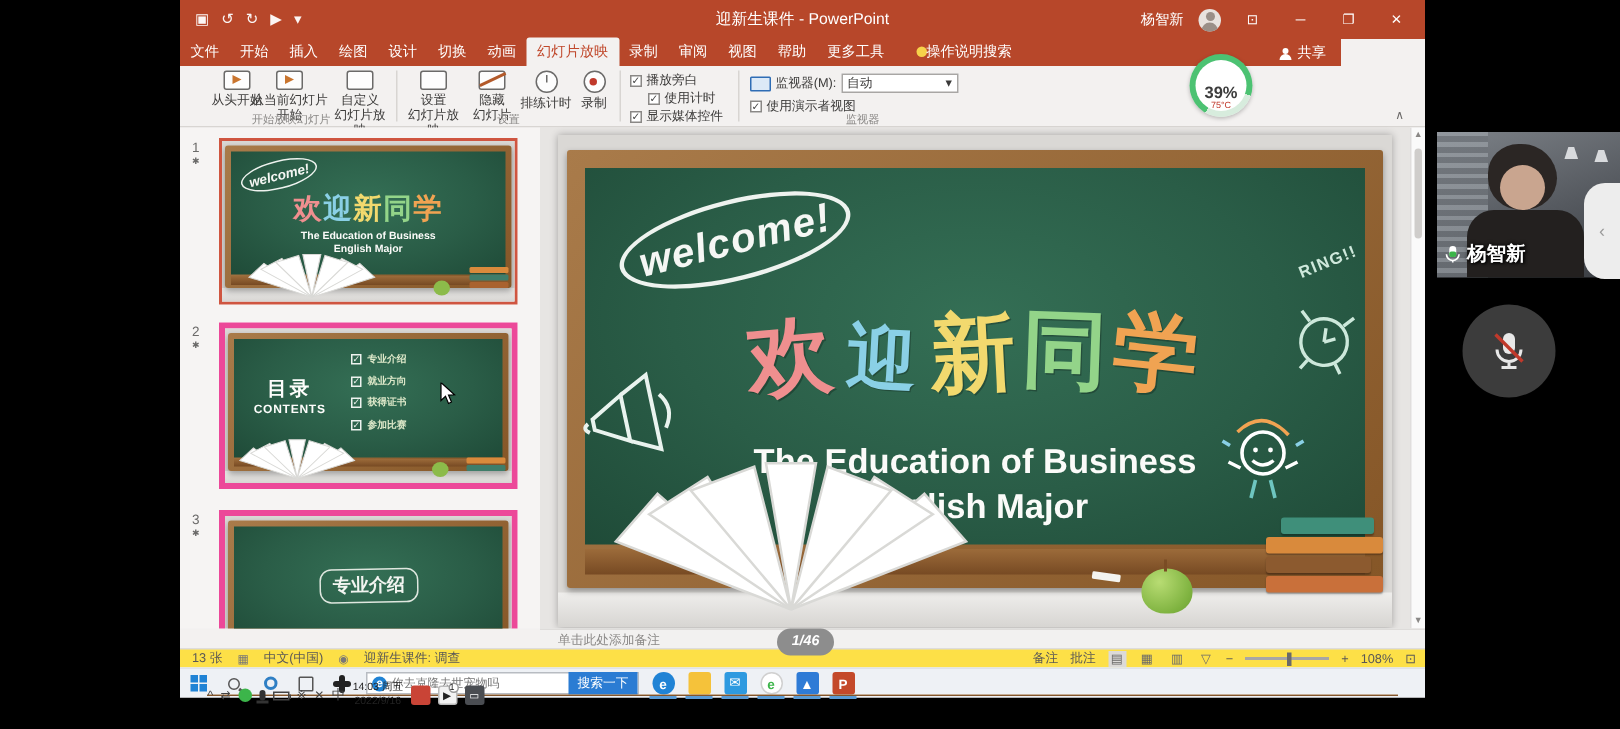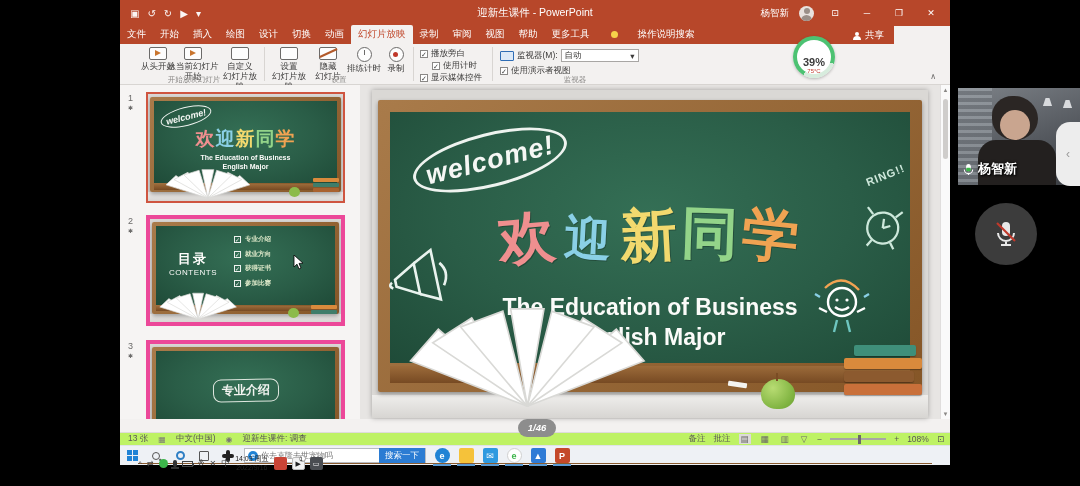--- a/index.html
+++ b/index.html
@@ -17,21 +17,21 @@
   .tb-right { position:absolute; right:0; top:0; height:26px; display:flex; align-items:center; gap:10px; padding-right:8px; }
   .avatar { width:15px; height:15px; border-radius:50%; background:#e8e2de; position:relative; overflow:hidden; }
   .avatar:before { content:""; position:absolute; left:4.5px; top:2.5px; width:6px; height:6px; border-radius:50%; background:#9a8f88; }
   .avatar:after { content:""; position:absolute; left:2px; top:9px; width:11px; height:7px; border-radius:6px 6px 0 0; background:#9a8f88; }
   .winbtn { width:22px; text-align:center; font-size:9px; }
 
   .tabrow { position:absolute; left:0; top:26px; width:774px; height:18px; background:#b7472a;
     display:flex; align-items:flex-end; color:#fff; font-size:9.5px; }
   .tab { padding:3px 7px 3px; white-space:nowrap; }
   .tab.active { background:#f3f1f0; color:#c0482b; border-radius:2px 2px 0 0; }
-  .tellme { display:flex; align-items:center; gap:20px; margin-left:14px; padding-bottom:3px; }
+  .tellme { display:flex; align-items:center; gap:0; margin-left:14px; padding-bottom:3px; }
   .bulb { width:7px; height:7px; border-radius:50%; background:#f7d24a; display:inline-block; }
   .share-btn { position:absolute; right:10px; bottom:2px; display:flex; gap:4px; align-items:center; font-size:9.5px; }
   .mini-person { width:8px; height:8px; position:relative; }
   .mini-person:before { content:""; position:absolute; left:2px; top:0; width:4px; height:4px; border-radius:50%; background:#fff; }
   .mini-person:after { content:""; position:absolute; left:0; top:4.5px; width:8px; height:4px; border-radius:4px 4px 0 0; background:#fff; }
 
   
   .ribbon { position:absolute; left:0; top:44px; width:830px; height:41px; background:#f3f1f0;
     border-bottom:1px solid #d8d5d2; font-size:8.5px; color:#3b3a39; }
   .rsep { position:absolute; top:3px; width:1px; height:34px; background:#d8d5d2; }
@@ -110,41 +110,41 @@
     font-size:19px; letter-spacing:1px; white-space:nowrap; }
   .t-sub { position:absolute; left:0; right:0; top:56%; text-align:center; color:#fbfbf9; font-size:7px;
     font-weight:bold; line-height:1.25; }
   .t-apple { position:absolute; width:11px; height:10px; border-radius:50%; background:#8cbb4a; bottom:4px; right:22%; }
   .t-bookstack { position:absolute; right:2%; bottom:8%; width:26px; }
   .t-bookbar { height:4px; border-radius:1px; margin-top:1px; }
 
   
   .toc-head { position:absolute; left:10%; top:30%; text-align:center; color:#fdfdfb; }
   .toc-cn { font-size:13px; font-weight:bold; letter-spacing:2px; }
-  .toc-en { font-size:8px; font-weight:normal; letter-spacing:.5px; }
+  .toc-en { font-size:8px; font-weight:bold; letter-spacing:.5px; }
   .toc-items { position:absolute; left:44%; top:16%; }
   .toc-item { display:flex; align-items:center; gap:4px; margin-bottom:5.5px; }
   .toc-check { width:7px; height:7px; border:1px solid #eef3ef; color:#eef3ef; font-size:6px; line-height:6px; text-align:center; }
   .toc-label { font-size:6.5px; color:#dde8c9; font-weight:bold; }
 
   
   .s3-title { position:absolute; left:50%; top:34%; transform:translateX(-50%) rotate(-1deg);
     color:#f2f4f0; font-size:12px; font-weight:bold; border:1.5px solid #dfe7df; border-radius:8px;
     padding:2px 8px; white-space:nowrap; }
 
   
   .mainarea { position:absolute; left:240px; top:85px; width:580px; height:334px; background:#e7e5e3; }
   .vscroll { position:absolute; left:820px; top:85px; width:10px; height:334px; background:#fafafa;
     border-left:1px solid #e0dedd; font-size:6px; color:#8a8886; text-align:center; }
   .vscroll .thumbbar { position:absolute; left:2px; top:14px; width:5px; height:60px; background:#cfcdcb; border-radius:3px; }
 
   .notesbar { position:absolute; left:240px; top:419px; width:590px; height:13px; background:#f2f1f0;
     border-top:1px solid #dedcda; font-size:8.5px; color:#8a8886; padding:1px 0 0 12px; }
 
-  .statusbar { position:absolute; left:0; top:432px; width:830px; height:13px; background:#bef264;
+  .statusbar { position:absolute; left:0; top:432px; width:830px; height:13px; background:#fde047;
     border-top:1px solid #dedcda; display:flex; align-items:center; font-size:8.5px; color:#5a5856; }
   .statusbar .sleft { display:flex; align-items:center; gap:10px; margin-left:8px; }
   .statusbar .sright { margin-left:auto; display:flex; align-items:center; gap:8px; margin-right:6px; }
   .sicon { color:#7a7876; font-size:8px; }
   .viewico { font-size:8.5px; color:#6b6a69; padding:0 2px; }
   .viewico.active { background:#dcdad8; }
   .zoomtrack { width:56px; height:1.5px; background:#a8a6a4; position:relative; }
   .zoomthumb { position:absolute; left:28px; top:-3.5px; width:3px; height:9px; background:#6b6a69; }
 
   
@@ -517,20 +517,23 @@
         <div class="apple"></div>
         <div class="bookstack">
           <div class="bookbar" style="background:#3f8f7a; width:62px; margin-left:10px;"></div>
           <div class="bookbar" style="background:#d98a3c;"></div>
           <div class="bookbar" style="background:#8c5a2f; width:70px;"></div>
           <div class="bookbar" style="background:#c9703a;"></div>
         </div>
       </div>
     </div>
 
+    <div class="notesbar">
+      <span>单击此处添加备注</span>
+    </div>
 
     <div class="statusbar">
       <div class="sleft">
         <span>13 张</span>
         <span class="sicon">▦</span>
         <span>中文(中国)</span>
         <span class="sicon">◉</span>
         <span>迎新生课件: 调查</span>
       </div>
       <div class="sright">

